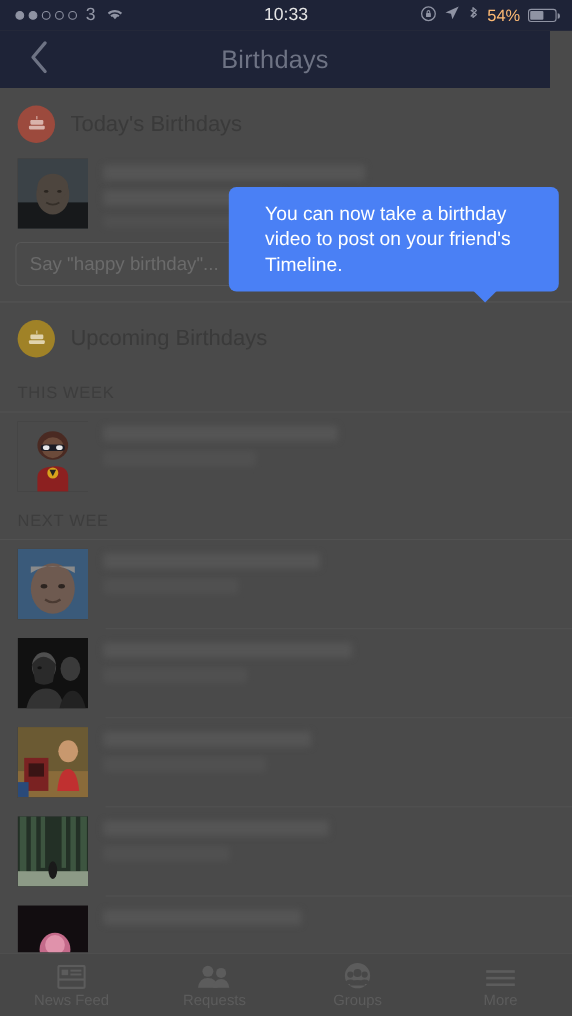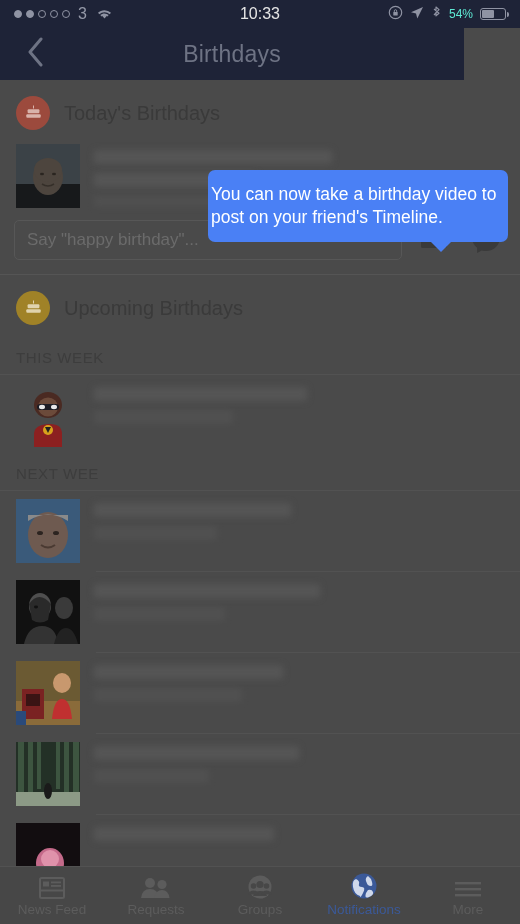--- a/index.html
+++ b/index.html
@@ -20,30 +20,30 @@
   }
   .sb-left{ display:flex; align-items:center; gap:5px; }
   .dots{ display:flex; align-items:center; gap:4px; }
   .dot{ width:8px; height:8px; border-radius:50%; border:1px solid #8f93a3; }
   .dot.on{ background:#8f93a3; }
   .carrier{ font-size:16px; margin-left:3px; color:#9599a8; }
   .wifi{ margin-left:4px; }
   .sb-center{ position:absolute; left:0; right:0; text-align:center;
      font-size:16px; color:#e5e5e5; pointer-events:none; }
   .sb-right{ margin-left:auto; display:flex; align-items:center; gap:7px; z-index:2;}
-  .batt-txt{ font-size:12px; color:#5eead4; }
+  .batt-txt{ font-size:15px; color:#fdba74; }
   .batt{ width:26px; height:12px; border:1px solid #8f93a3; border-radius:3px;
      position:relative; display:flex; align-items:center; padding:1px; }
   .batt::after{ content:""; position:absolute; right:-4px; top:3px; width:2px;height:5px;
      background:#8f93a3; border-radius:0 2px 2px 0; }
   .batt-fill{ height:100%; background:#8f93a3; border-radius:1px; }
 
   
   .navbar{
-    position:absolute; top:28px; left:0; width:464px; height:52px;
+    position:absolute; top:28px; left:0; width:500px; height:52px;
     background:#1e2337;
     display:flex; align-items:center; justify-content:center;
   }
   .nav-back{
     position:absolute; left:18px; top:50%; transform:translateY(-50%);
     width:34px; height:34px; display:flex; align-items:center; justify-content:center;
   }
   .nav-title{ font-size:23px; color:#6e7384; letter-spacing:.2px; }
 
   
@@ -79,21 +79,21 @@
   .divider{ height:1px; background:#555; margin:12px 0 0 0; }
   .subhead{ font-size:15px; color:#3d3d3d; letter-spacing:.6px; padding:10px 16px 8px 16px; }
 
   .list-row{ display:flex; gap:14px; padding:8px 16px; align-items:flex-start; }
   .list-row .blur-stack{ padding-top:4px; }
   .row-div{ height:1px; background:#525252; margin-left:96px; }
 
   
   .tooltip{
     position:absolute; left:208px; top:170px; width:300px;
-    background:#4a80f5; border-radius:7px; padding:13px 3px;
+    background:#4a80f5; border-radius:7px; padding:13px 33px;
     color:#fff; font-size:17.5px; line-height:1.32;
     z-index:40;
   }
   .tooltip-arrow{
     position:absolute; bottom:-10px; left:222px;
     width:0;height:0;border-left:11px solid transparent;border-right:11px solid transparent;
     border-top:11px solid #4a80f5;
   }
 
   
@@ -395,31 +395,20 @@
           <circle cx="6.5" cy="11" r="2.8" fill="#474747"></circle>
           <circle cx="19.5" cy="11" r="2.8" fill="#474747"></circle>
           <path d="M6 21q1-5 7-5t7 5z" fill="#474747"></path>
           <path d="M1.8 19.5q.6-4 4.7-4t4.7 4z" fill="#474747"></path>
           <path d="M14.8 19.5q.6-4 4.7-4t4.7 4z" fill="#474747"></path>
         </svg>
     </span>
     <span class="tab-label">Groups</span>
   </div>
 
-  <div class="tab active">
-    <span class="tab-ico">
-      <svg width="26" height="26" viewBox="0 0 26 26">
-          <circle cx="13" cy="13" r="12.5" fill="#3b5998"></circle>
-          <path d="M5 6q4 2 3 5t3 3 1 6-3 3q-6-2-7-9T5 6z" fill="#cfd8ea"></path>
-          <path d="M17 3q3 2 4 6t-1 4-3-1-2-4 2-5z" fill="#cfd8ea"></path>
-          <path d="M17 17q4-1 5 2t-4 5-3-4z" fill="#cfd8ea"></path>
-        </svg>
-    </span>
-    <span class="tab-label">Notifications</span>
-  </div>
 
   <div class="tab">
     <span class="tab-ico">
       <svg width="28" height="20" viewBox="0 0 28 20">
           <rect x="1" y="3" width="26" height="2.4" fill="#5c5c5c"></rect>
           <rect x="1" y="9" width="26" height="2.4" fill="#5c5c5c"></rect>
           <rect x="1" y="15" width="26" height="2.4" fill="#5c5c5c"></rect>
         </svg>
     </span>
     <span class="tab-label">More</span>

